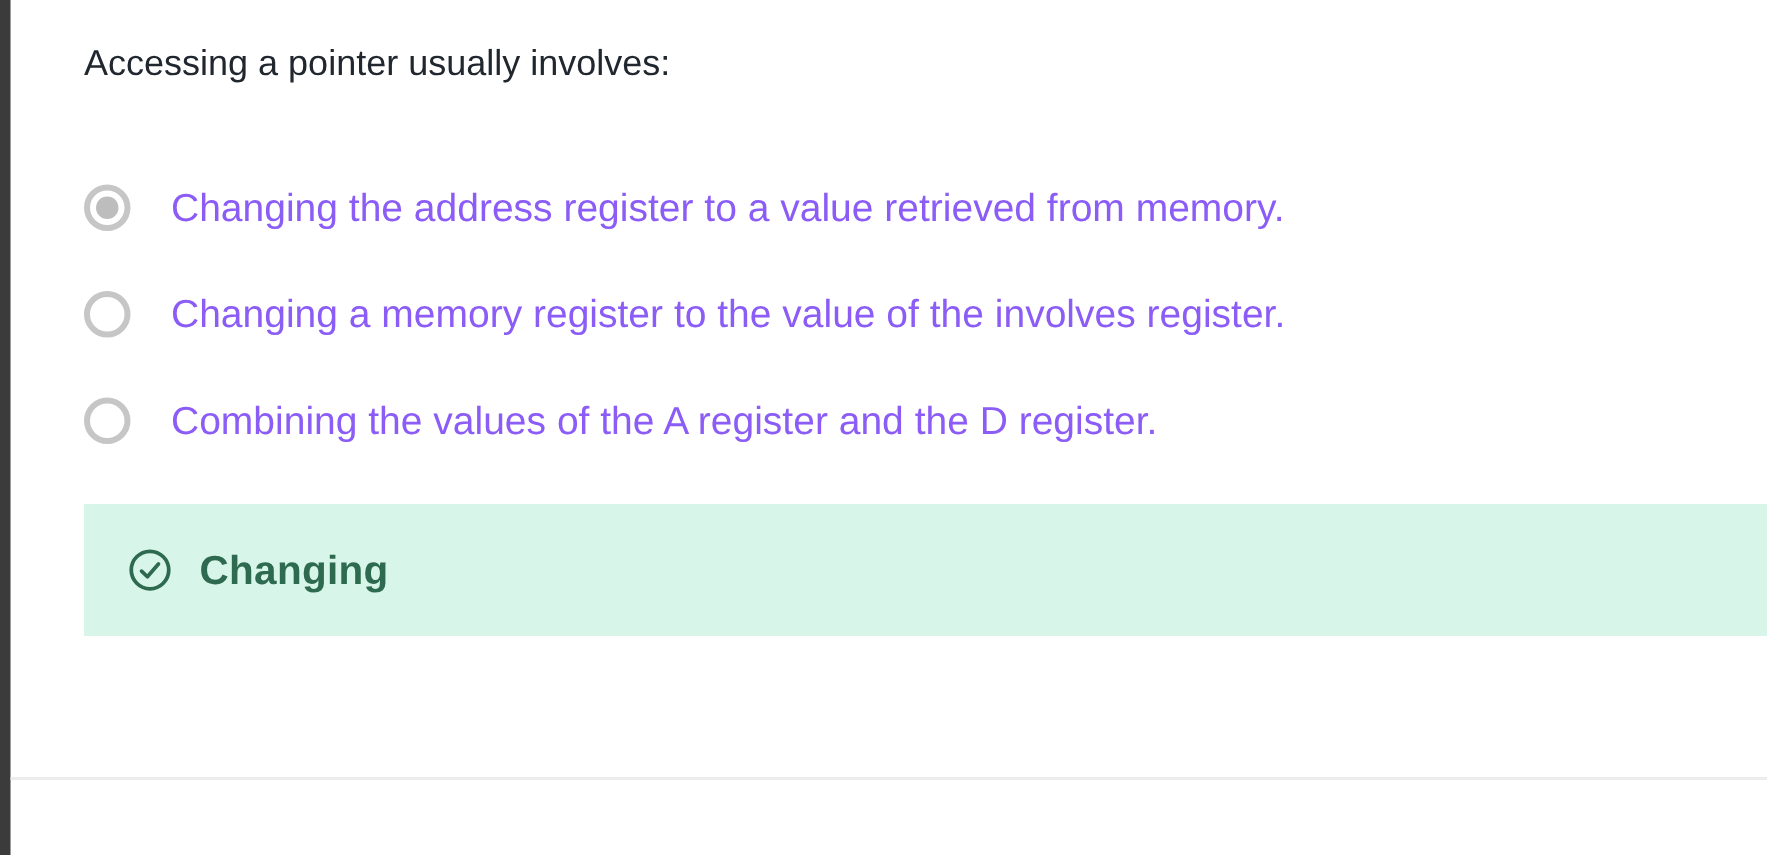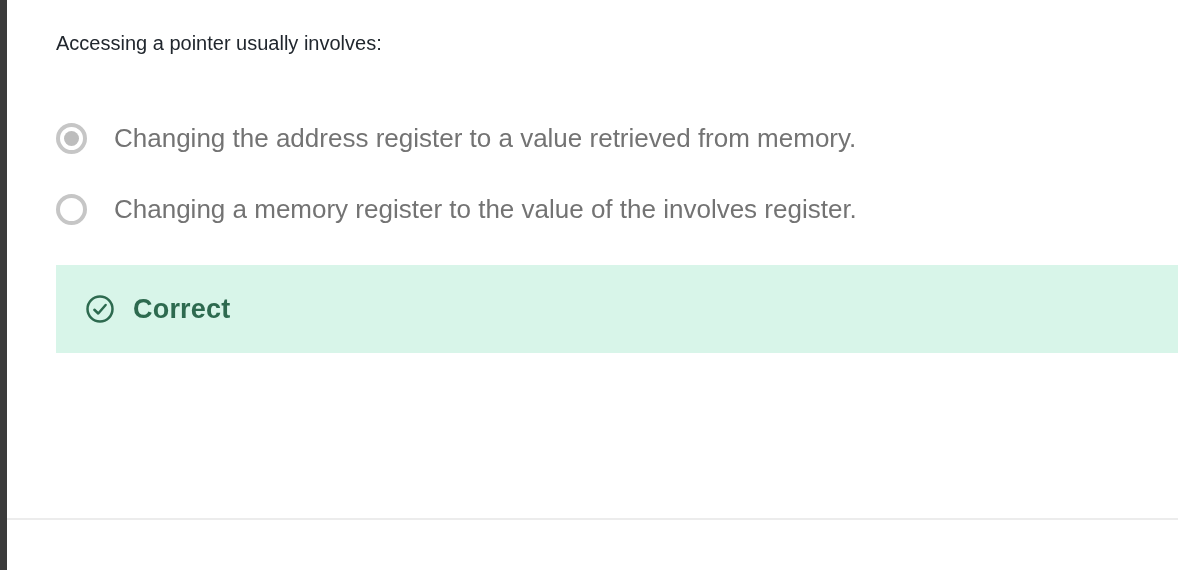--- a/index.html
+++ b/index.html
@@ -14,21 +14,21 @@
 
   .left-edge-bar {
     position: absolute; left: 0; top: 0;
     width: 7px; height: 570px;
     background: #3b3b3b;
   }
 
   .content { margin-left: 56px; padding-top: 27px; }
 
   .question {
-    font-size: 20px; line-height: 32px;
+    font-size: 24px; line-height: 32px;
     color: #21272e;
   }
 
   .options { margin-top: 64px; }
   .option-row {
     display: flex; align-items: center;
     height: 31px; margin-bottom: 40px;
     cursor: pointer;
   }
   .radio {
@@ -39,21 +39,21 @@
     background: #ffffff;
   }
   .radio.selected::after {
     content: ""; display: block;
     width: 15px; height: 15px; border-radius: 50%;
     background: #bdbdbd;
   }
   .option-label {
     margin-left: 27px;
     font-size: 26px; line-height: 31px;
-    color: #737373;
+    color: #8b5cf6;
   }
 
   .feedback-banner {
     margin-top: 34px;
     height: 88px;
     background: #d8f5e9;
     display: flex; align-items: center;
     padding-left: 29px;
     box-sizing: border-box;
   }
@@ -88,29 +88,33 @@
       <div class="option-row">
         <div class="radio selected"></div>
         <div class="option-label">Changing the address register to a value retrieved from memory.</div>
       </div>
 
       <div class="option-row">
         <div class="radio"></div>
         <div class="option-label">Changing a memory register to the value of the involves register.</div>
       </div>
 
+      <div class="option-row">
+        <div class="radio"></div>
+        <div class="option-label">Combining the values of the A register and the D register.</div>
+      </div>
 
 
     </div>
 
     <div class="feedback-banner">
       <svg class="check-icon" viewBox="0 0 24 24" fill="none" stroke="#2d6a4f" stroke-width="2" stroke-linecap="round" stroke-linejoin="round">
         <circle cx="12" cy="12" r="10"></circle>
         <path d="M7.5 12.6 L10.6 15.6 L16.5 8.8"></path>
       </svg>
-      <span class="feedback-label">Correct</span>
+      <span class="feedback-label">Changing</span>
     </div>
 
   </div>
 
   <div class="divider"></div>
 
 </div>
 
 </body></html>

